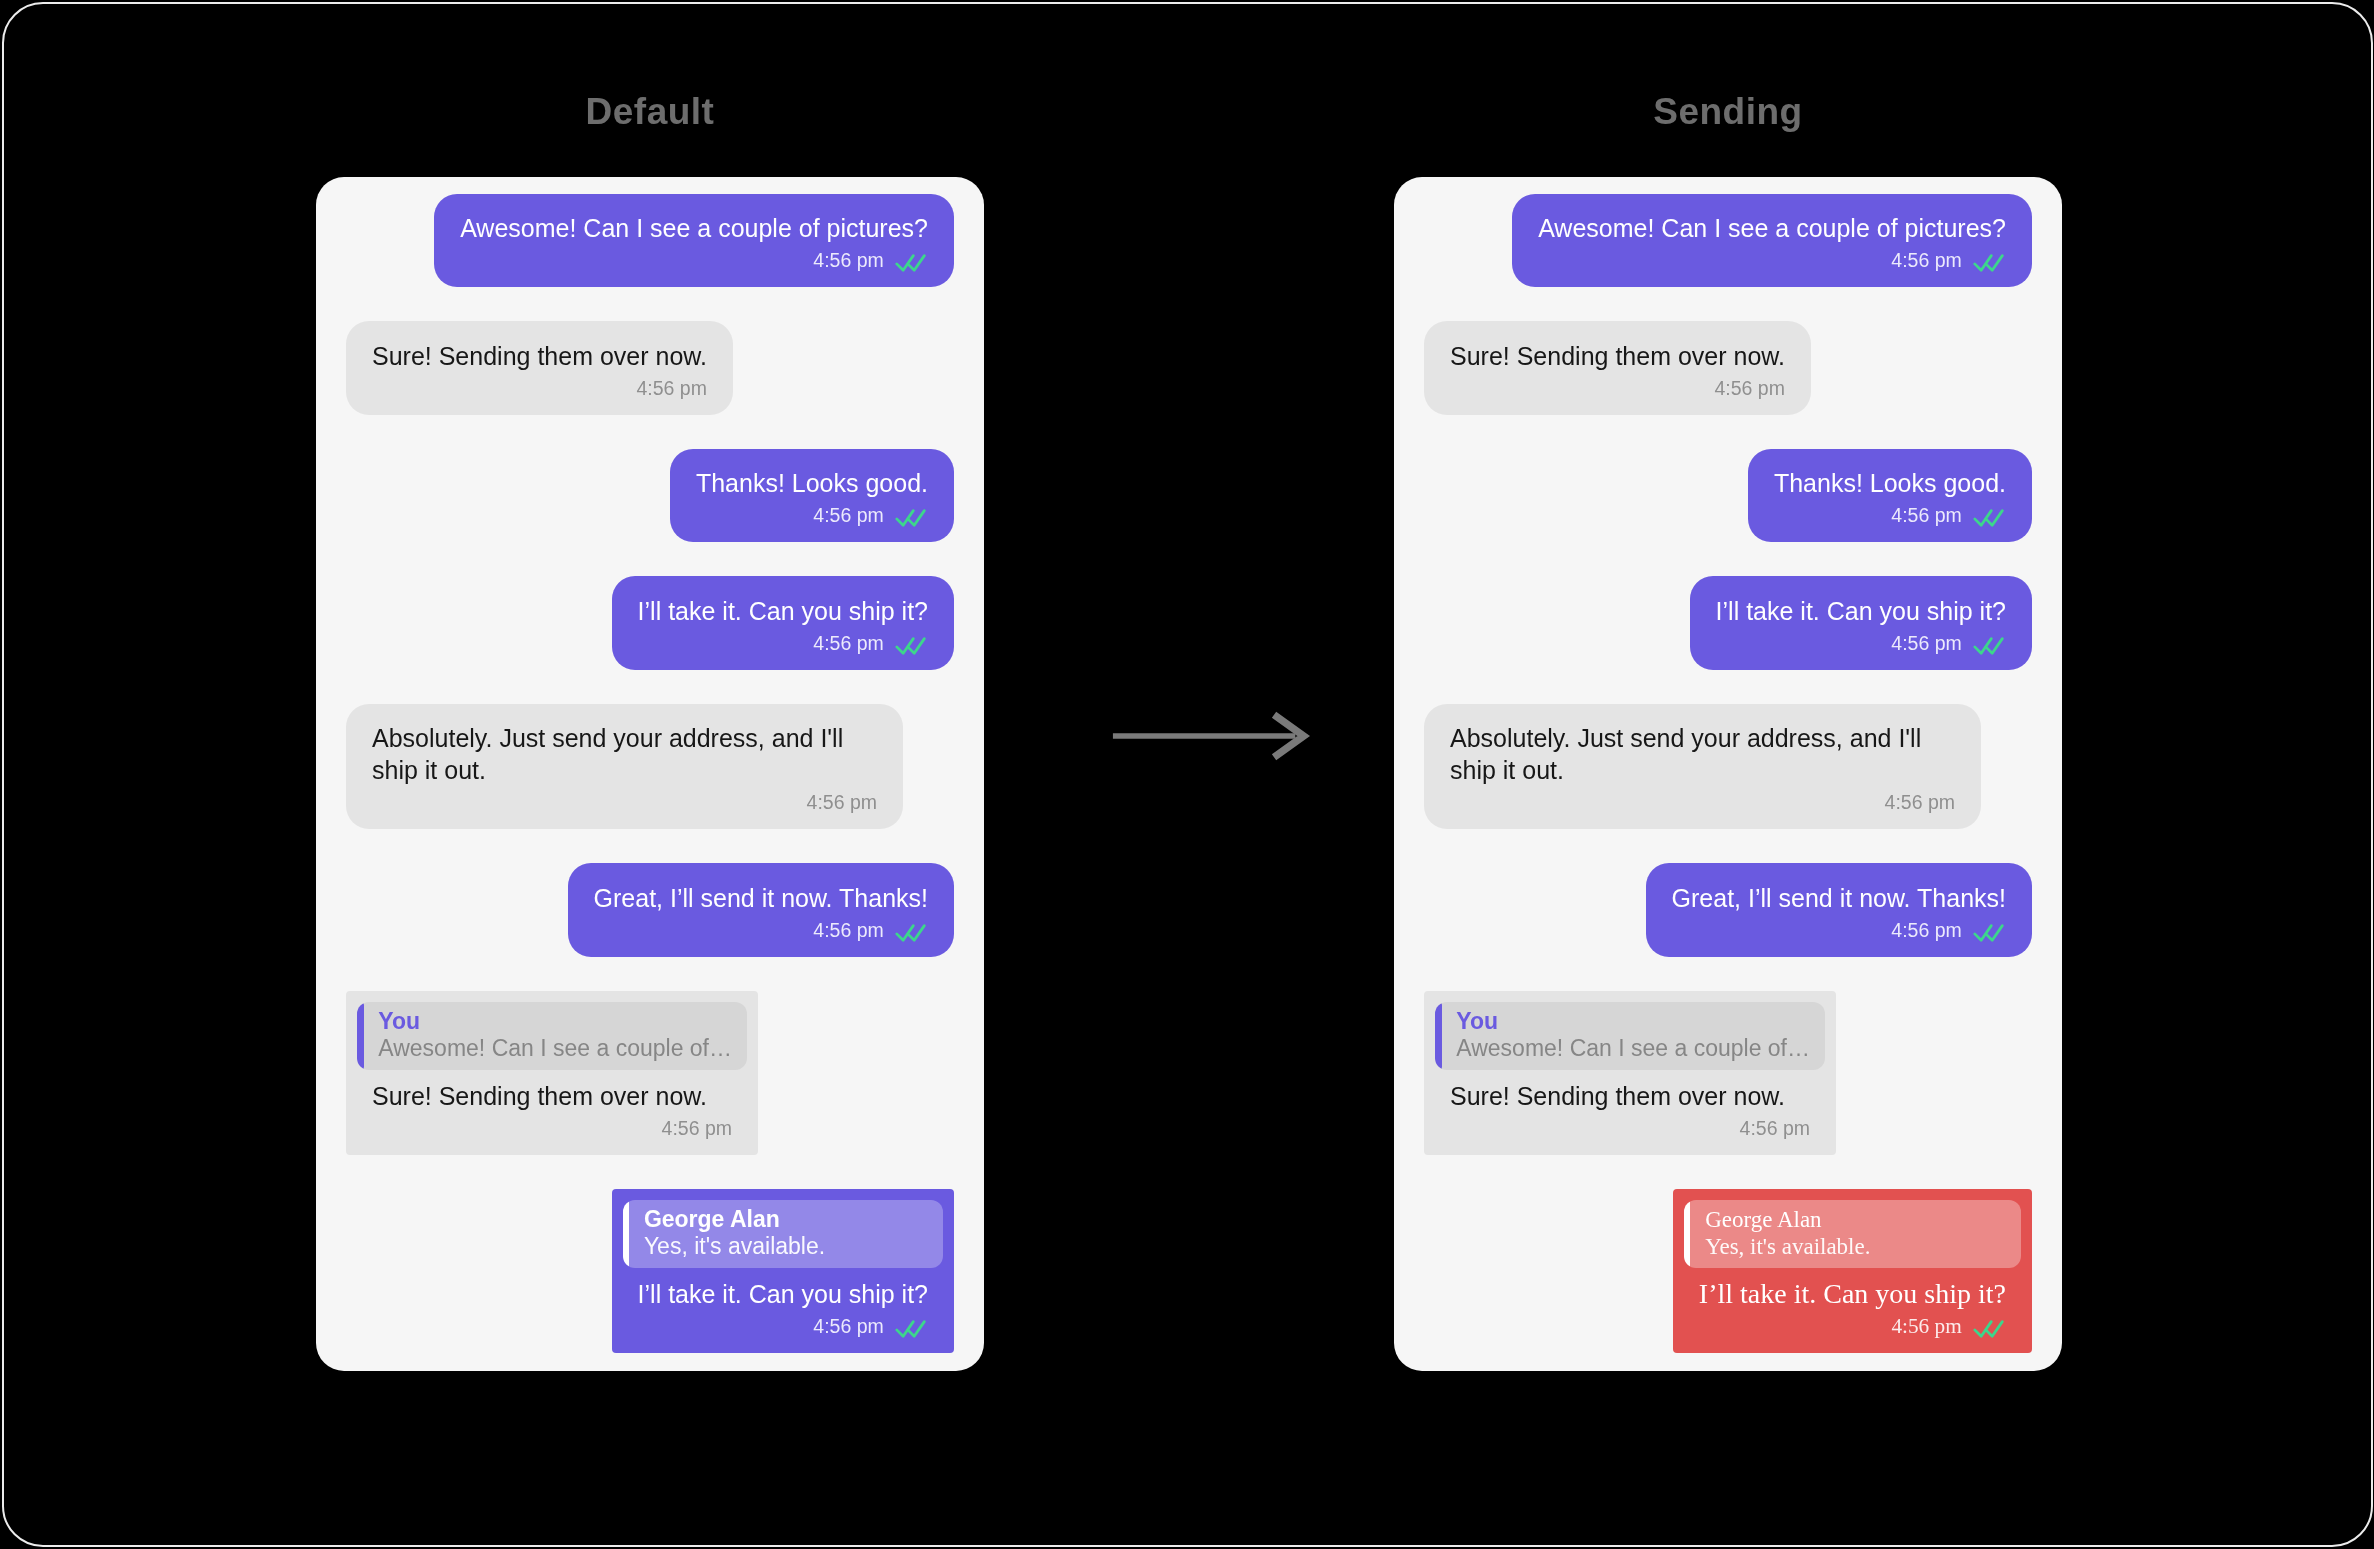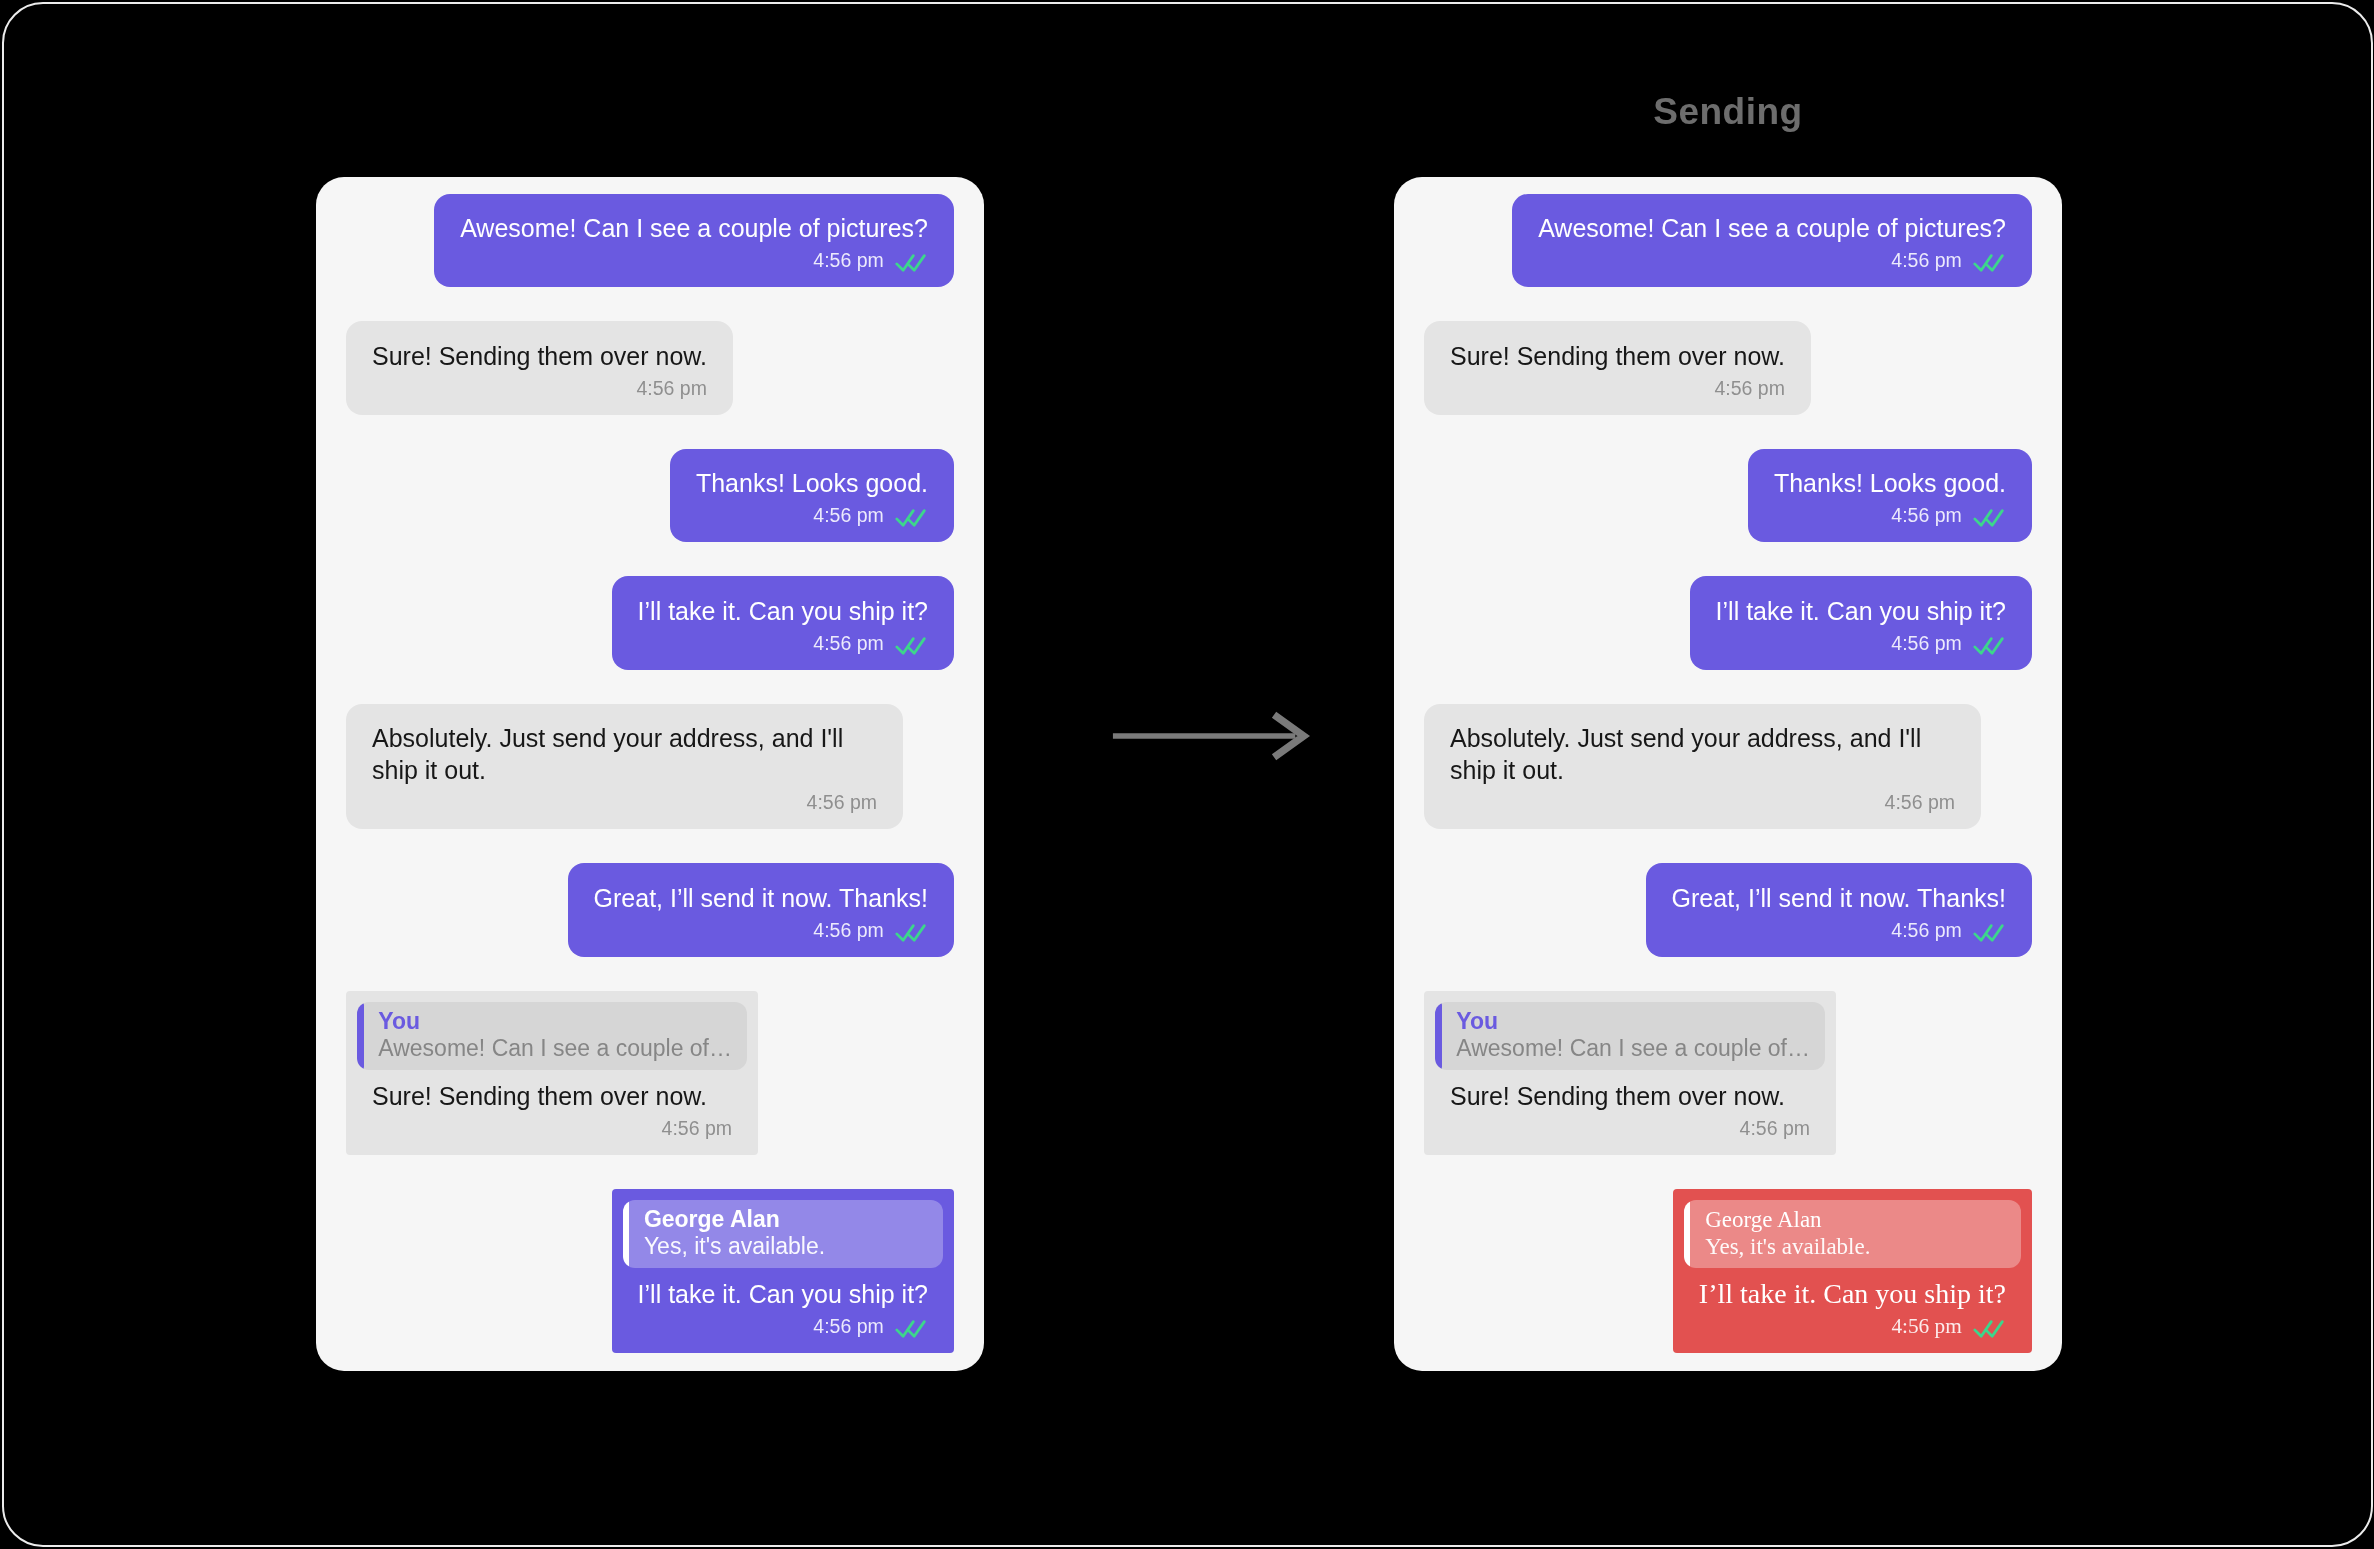--- a/index.html
+++ b/index.html
@@ -29,21 +29,21 @@
     position:absolute;top:177px;left:0;
     width:668px;height:1194px;
     background:#f6f6f6;
     border-radius:28px;
     padding:16.7px 30px 20.4px;
     box-sizing:border-box;
     display:flex;flex-direction:column;gap:34px;
   }
   .msg{
     max-width:557px;
-    border-radius:16px;
+    border-radius:23px;
     padding:18.6px 26px 13px;
     font-size:25px;line-height:32px;
     box-sizing:border-box;
   }
   .msg.oneline .body{white-space:nowrap;}
   .out{align-self:flex-end;background:var(--accent);color:#ffffff;}
   .in{align-self:flex-start;background:var(--incoming);color:#171717;}
   .meta{
     display:flex;justify-content:flex-end;align-items:flex-end;gap:10.2px;
     margin-top:1.9px;
@@ -86,20 +86,21 @@
   .styled-red .meta{color:#fcecec;font-size:21.3px;}
   .arrow{position:absolute;left:1112px;top:711px;}
   .arrow line,.arrow polyline{stroke:var(--arrow);fill:none;}
 </style>
 </head>
 <body>
 
 <div class="frame"></div>
 
 <div class="col" id="col-0">
+  <div class="col-title">Default</div>
   <div class="panel">
       <div class="msg out oneline">
         <div class="body">Awesome! Can I see a couple of pictures?</div>
         <div class="meta">
           <span>4:56 pm</span>
           <svg class="check" width="34" height="23" viewBox="0 0 37 25">
             <path d="M3 14 L10 21 L21 5"></path>
             <path d="M15 14 L22 21 L33 5"></path>
           </svg>
         </div>

